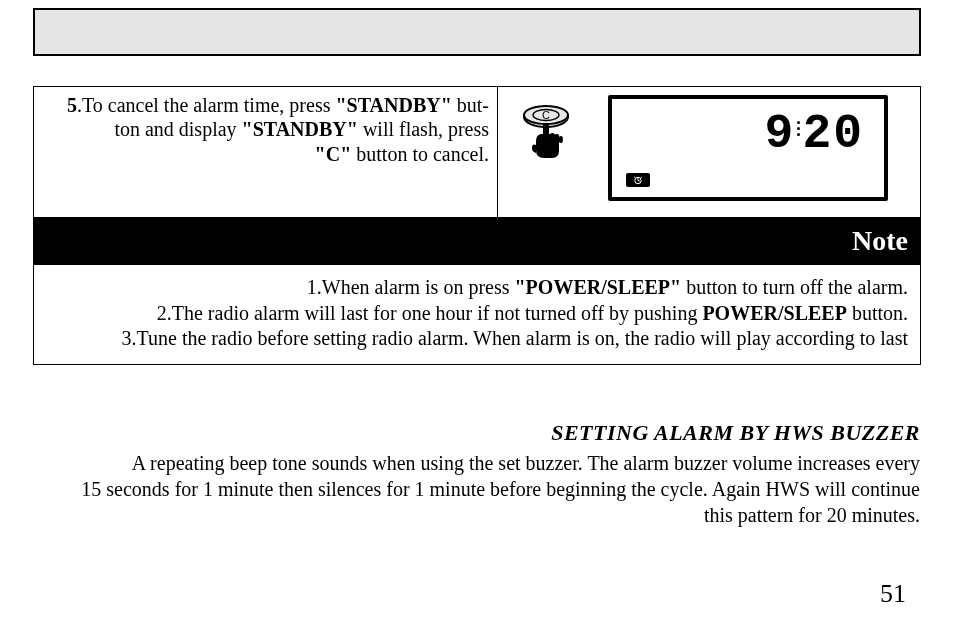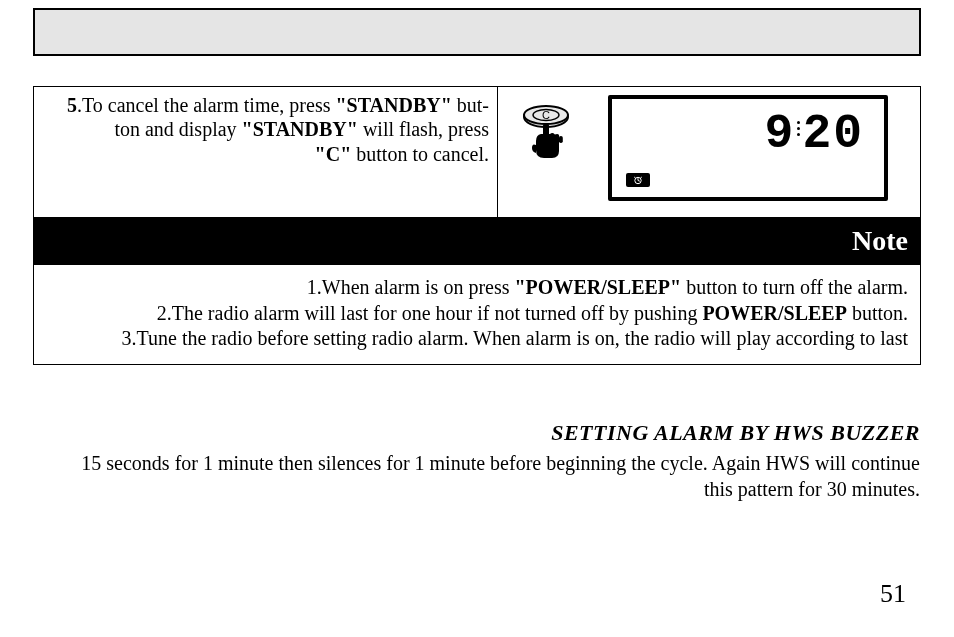--- a/index.html
+++ b/index.html
@@ -231,19 +231,20 @@
       </span>
       <span class="row">
         <span>3.Tune the radio before setting radio alarm. When alarm is on, the radio will play according to last</span>
       </span>
     </div>
   </div>
 
   <div class="section-below">
     <div class="section-title">SETTING ALARM BY HWS BUZZER</div>
     <div class="section-body">
+      <div>A repeating beep tone sounds when using the set buzzer. The alarm buzzer volume increases every</div>
       <div>15 seconds for 1 minute then silences for 1 minute before beginning the cycle. Again HWS will continue</div>
-      <div>this pattern for 30 minutes.</div>
+      <div>this pattern for 20 minutes.</div>
     </div>
   </div>
 
   <div class="page-num">51</div>
 </div>
 
 </body></html>

